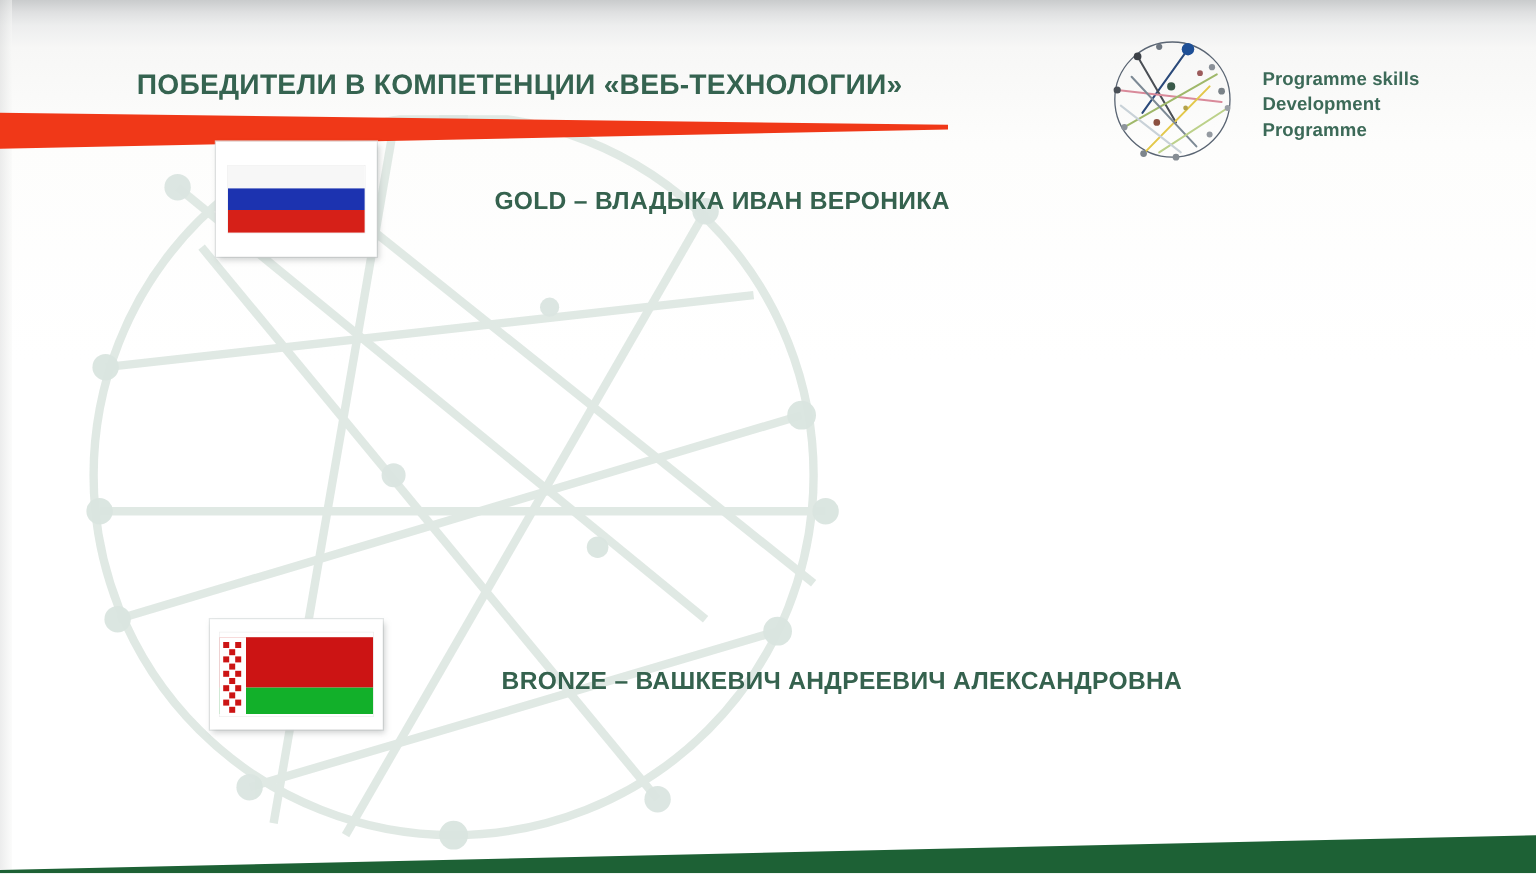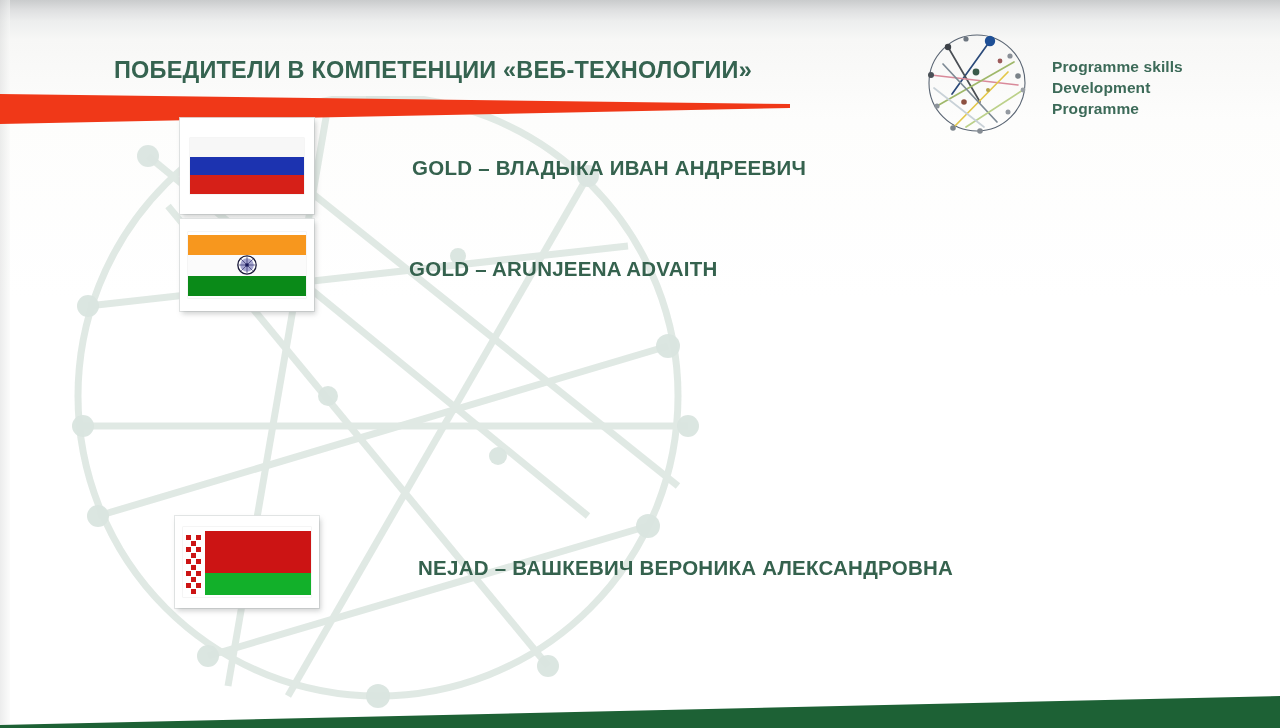--- a/index.html
+++ b/index.html
@@ -198,44 +198,23 @@
   </div>
 
   <div class="winner-row" style="top:118px;height:100px">
     <div class="flag-card" style="left:180px; top:0; width:134px; height:96px;">
       <div class="flag" style="width:114px; height:56px; background:#ffffff;">
         <div class="stripe" style="top:0;    height:33.34%; background:#f7f7f7;"></div>
         <div class="stripe" style="top:33.34%;height:33.33%; background:#1c33b0;"></div>
         <div class="stripe" style="top:66.67%;height:33.33%; background:#d62018;"></div>
       </div>
     </div>
-    <div class="winner-text" style="left:412px; top:38px;">GOLD – ВЛАДЫКА  ИВАН АНДРЕЕВИЧ</div>
+    <div class="winner-text" style="left:412px; top:38px;">GOLD – ВЛАДЫКА  ИВАН ВЕРОНИКА</div>
   </div>
 
-  <div class="winner-row" style="top:219px;height:95px">
-    <div class="flag-card" style="left:180px; top:0; width:134px; height:92px;">
-      <div class="flag" style="width:118px; height:66px; background:#ffffff;">
-        <div class="stripe" style="top:3px;  height:20px; background:#f7971e;"></div>
-        <div class="stripe" style="top:23px; height:21px; background:#fbfbfb;"></div>
-        <div class="stripe" style="top:44px; height:20px; background:#0a8a18;"></div>
-        <svg class="chakra" width="20" height="20" viewBox="0 0 24 24">
-          <circle cx="12" cy="12" r="11" fill="#ffffff" stroke="#1a1a3a" stroke-width="1.6"></circle>
-          <circle cx="12" cy="12" r="8.2" fill="#5b5ba8" opacity="0.55"></circle>
-          <circle cx="12" cy="12" r="2.2" fill="#1a1a5a"></circle>
-          <g stroke="#1a1a5a" stroke-width="0.7">
-            <line x1="12" y1="2" x2="12" y2="22"></line>
-            <line x1="2" y1="12" x2="22" y2="12"></line>
-            <line x1="5" y1="5" x2="19" y2="19"></line>
-            <line x1="19" y1="5" x2="5" y2="19"></line>
-          </g>
-        </svg>
-      </div>
-    </div>
-    <div class="winner-text" style="left:409px; top:38px;">GOLD – ARUNJEENA ADVAITH</div>
-  </div>
 
 
   <div class="winner-row" style="top:516px;height:96px">
     <div class="flag-card" style="left:175px; top:0; width:144px; height:92px;">
       <div class="flag" style="width:128px; height:70px; background:#ffffff;">
         <div class="stripe" style="top:4px;  height:42px; background:#cc1414;"></div>
         <div class="stripe" style="top:46px; height:22px; background:#12b02a;"></div>
         <svg class="belarus-orn" width="22" height="70" viewBox="0 0 22 70" style="top:0;">
           <rect x="0" y="4" width="22" height="64" fill="#ffffff"></rect>
           <g fill="#cc1414">
@@ -251,16 +230,16 @@
             <rect x="3" y="44" width="5" height="5"></rect>
             <rect x="13" y="44" width="5" height="5"></rect>
             <rect x="8" y="50" width="5" height="5"></rect>
             <rect x="3" y="56" width="5" height="5"></rect>
             <rect x="13" y="56" width="5" height="5"></rect>
             <rect x="8" y="62" width="5" height="5"></rect>
           </g>
         </svg>
       </div>
     </div>
-    <div class="winner-text" style="left:418px; top:40px;">NEJAD – ВАШКЕВИЧ ВЕРОНИКА АЛЕКСАНДРОВНА</div>
+    <div class="winner-text" style="left:418px; top:40px;">BRONZE – ВАШКЕВИЧ АНДРЕЕВИЧ АЛЕКСАНДРОВНА</div>
   </div>
 
 </div>
 
 </body></html>

